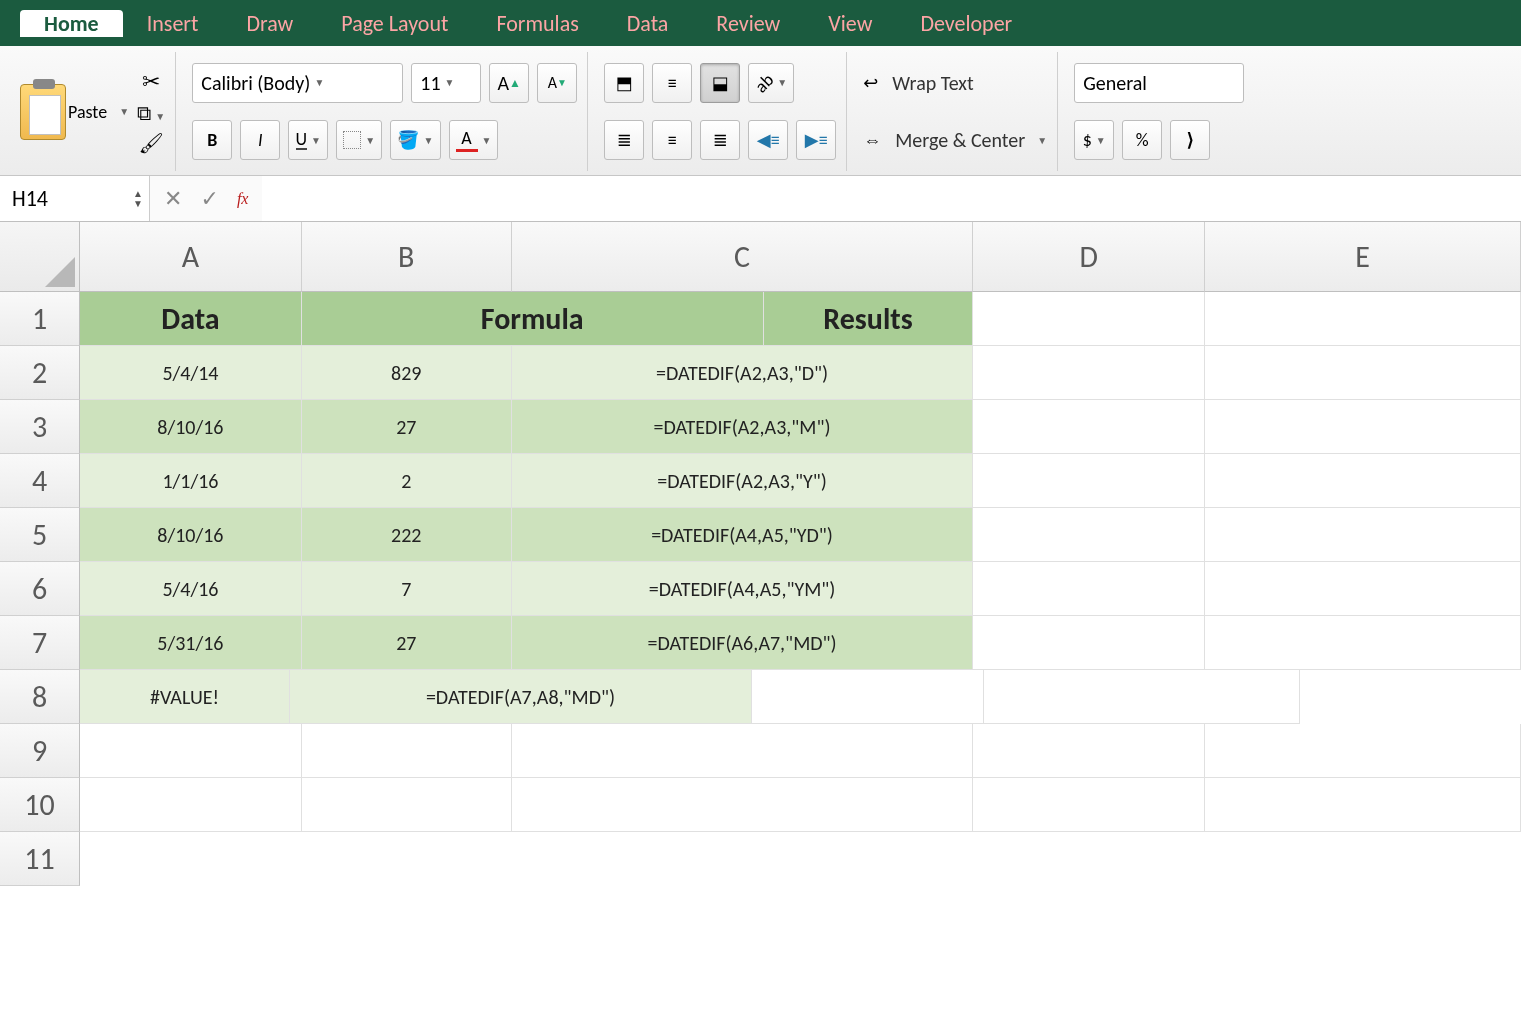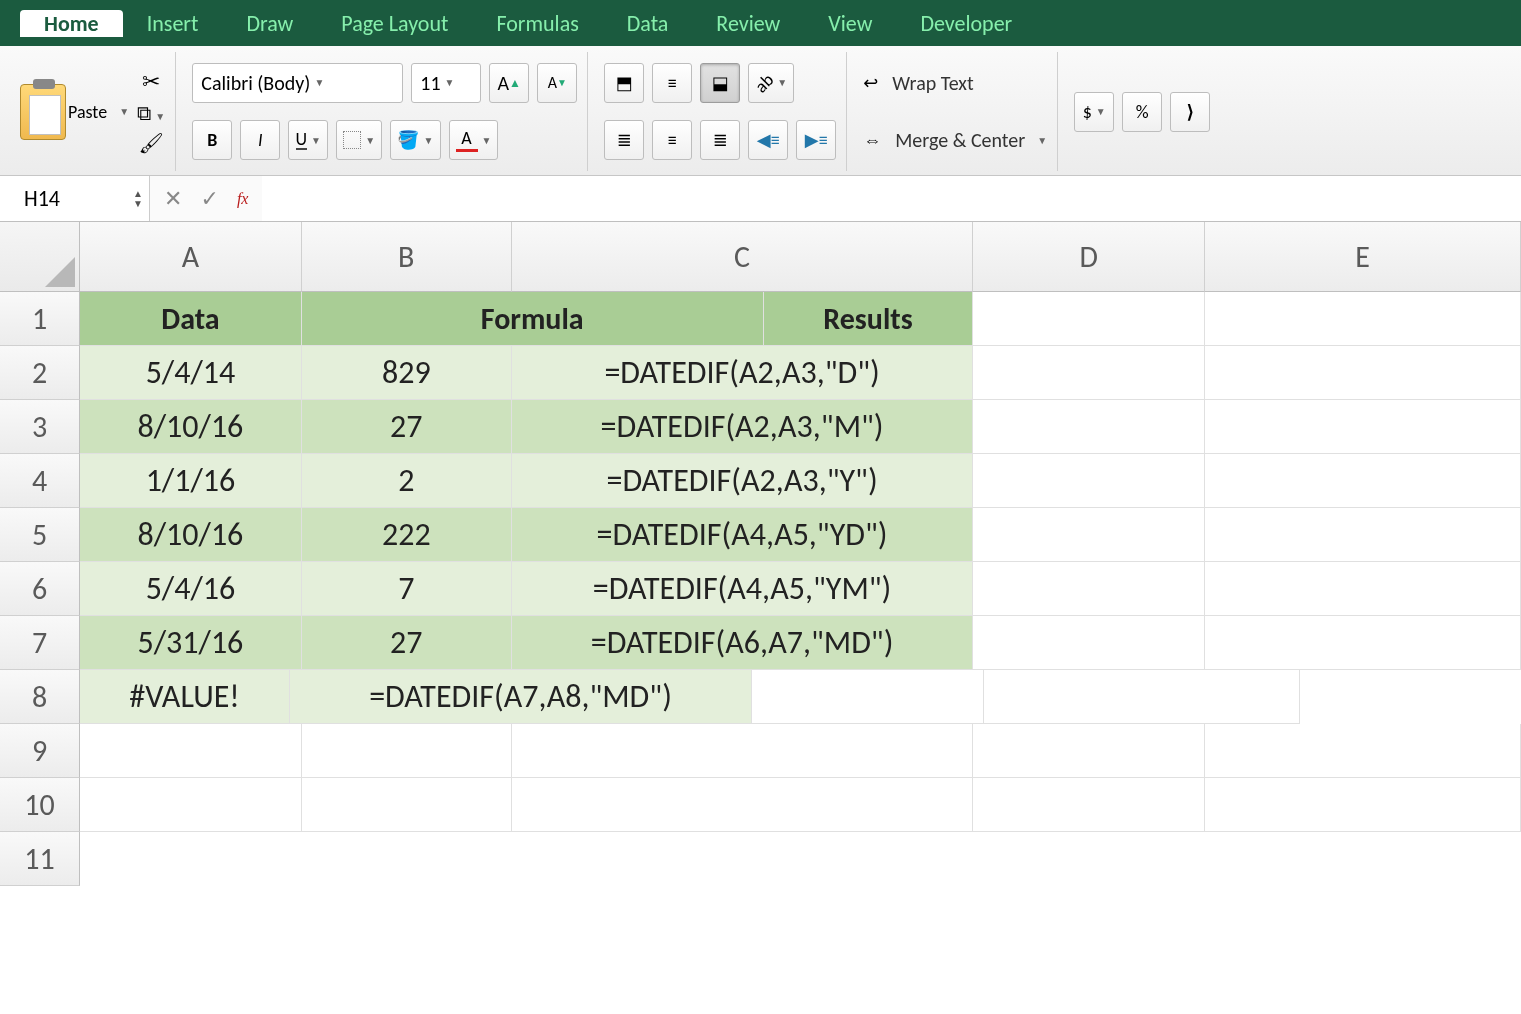--- a/index.html
+++ b/index.html
@@ -1,20 +1,20 @@
 <!DOCTYPE html>
 <html><head>
 <meta charset="utf-8">
 <style>
 * { box-sizing: border-box; margin: 0; padding: 0; }
 body { font-family: -apple-system, "Segoe UI", Calibri, sans-serif; background: #fff; overflow: hidden; width: 1521px; height: 1014px; }
 
 
 .tabstrip { background: #1b5b3f; display: flex; align-items: center; height: 46px; padding-left: 20px; }
-.tabstrip .tab { display: flex; align-items: center; padding: 0 24px; font-size: 22px; color: #86efac; cursor: pointer; }
+.tabstrip .tab { display: flex; align-items: center; padding: 0 24px; font-size: 22px; color: #fca5a5; cursor: pointer; }
 .tabstrip .tab.active { background: #fff; color: #1b5b3f; font-weight: 600; border-top-left-radius: 4px; border-top-right-radius: 4px; }
 
 
 .ribbon { background: linear-gradient(#fafafa,#ececec); border-bottom: 1px solid #c6c6c6; height: 130px; display: flex; align-items: stretch; padding: 6px 10px 4px 10px; gap: 6px; }
 .rgroup { display: flex; flex-direction: column; justify-content: space-around; padding: 2px 10px; border-right: 1px solid #cfcfcf; }
 .rgroup:last-child { border-right: none; }
 .row { display: flex; align-items: center; gap: 8px; }
 .btn { display: inline-flex; align-items: center; justify-content: center; height: 40px; min-width: 40px; border: 1px solid #bdbdbd; border-radius: 3px; background: linear-gradient(#ffffff,#f0f0f0); cursor: pointer; font-size: 18px; padding: 0 6px; }
 .btn.pressed { background: linear-gradient(#e2e2e2,#d0d0d0); border-color: #9c9c9c; box-shadow: inset 0 1px 3px rgba(0,0,0,.25); }
 .dd-arrow { font-size: 10px; margin-left: 4px; color: #666; }
@@ -27,37 +27,37 @@
 .paste-label { font-size: 18px; }
 
 .font-underline { border-bottom: 2px solid #444; line-height: 1; }
 .font-color-bar { display:inline-block; width:22px; height:3px; background:#d22; margin-top:2px; }
 
 
 .clip-col { display:flex; flex-direction:column; gap:6px; align-items:center; }
 
 
 .fbar { display:flex; align-items:center; border-bottom:1px solid #bfbfbf; height:46px; background:#fafafa; }
-.namebox { width:150px; height:100%; display:flex; align-items:center; padding:0 24px; font-size:22px; border-right:1px solid #ccc; background:#fff; position:relative; }
+.namebox { width:150px; height:100%; display:flex; align-items:center; padding:0 12px; font-size:22px; border-right:1px solid #ccc; background:#fff; position:relative; }
 .namebox .spinner { position:absolute; right:6px; display:flex; flex-direction:column; font-size:10px; color:#555; line-height:1; }
 .fbar-btns { display:flex; align-items:center; gap:18px; padding:0 14px; color:#888; font-size:22px; }
 .fbar-btns .fx { font-style: italic; font-family: "Times New Roman", serif; font-size: 16px; color:#b91c1c; }
 .formula-input { flex:1; height:100%; border:none; background:#fff; font-size:22px; padding:0 10px; outline:none; }
 
 
 .grid-wrap { position:relative; height:calc(1014px - 46px - 130px - 46px); overflow:hidden; background:#fff; }
 .corner { position:absolute; left:0; top:0; width:80px; height:70px; background:linear-gradient(#f5f5f5,#eaeaea); border-right:1px solid #bfbfbf; border-bottom:1px solid #bfbfbf; }
 .corner::after { content:""; position:absolute; right:4px; bottom:4px; width:0; height:0; border-left:30px solid transparent; border-bottom:30px solid #b8b8b8; }
 .col-headers { position:absolute; left:80px; top:0; right:0; height:70px; display:flex; }
 .col-h { border-right:1px solid #d0d0d0; border-bottom:1px solid #bfbfbf; background:linear-gradient(#f9f9f9,#ececec); display:flex; align-items:center; justify-content:center; font-size:30px; color:#5a5a5a; }
 .row-headers { position:absolute; left:0; top:70px; width:80px; }
 .row-h { height:54px; border-bottom:1px solid #d0d0d0; border-right:1px solid #bfbfbf; background:linear-gradient(#f9f9f9,#ececec); display:flex; align-items:center; justify-content:center; font-size:30px; color:#5a5a5a; }
 .cells { position:absolute; left:80px; top:70px; right:0; }
 .cell-row { display:flex; height:54px; }
-.cell { border-right:1px solid #e0e0e0; border-bottom:1px solid #e0e0e0; display:flex; align-items:center; justify-content:center; font-size:32px; color:#222; overflow:hidden; white-space:nowrap; }
+.cell { border-right:1px solid #e0e0e0; border-bottom:1px solid #e0e0e0; display:flex; align-items:center; justify-content:center; font-size:20px; color:#222; overflow:hidden; white-space:nowrap; }
 .cell.hdr { font-weight:700; font-size:30px; }
 
 .wA { width:222px; } .wB { width:210px; } .wC { width:462px; } .wD { width:232px; } .wE { width:316px; }
 
 .bg-head { background:#a9cd95; }
 .bg-light { background:#e4efda; }
 .bg-dark  { background:#cde2bd; }
 </style>
 </head>
 <body>
@@ -180,20 +180,25 @@
       <span class="label">Wrap Text</span>
     </div>
     <div class="row">
       <span style="font-size:18px;">⇔</span>
       <span class="label">Merge &amp; Center</span>
       <span class="dd-arrow">▼</span>
     </div>
   </div>
 
   <div class="rgroup">
+    <div class="row">
+      <div class="sel" style="width:170px;">
+          <span>General</span>
+        </div>
+    </div>
     <div class="row">
       <div class="btn">
           <span>$</span>
           <span class="dd-arrow">▼</span>
         </div>
       <div class="btn">
           <span>%</span>
         </div>
       <div class="btn">
           <b>⟩</b>

